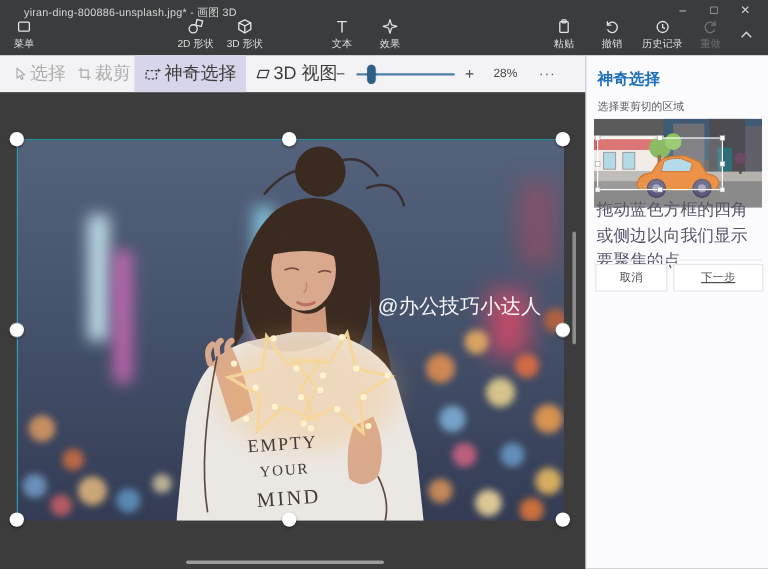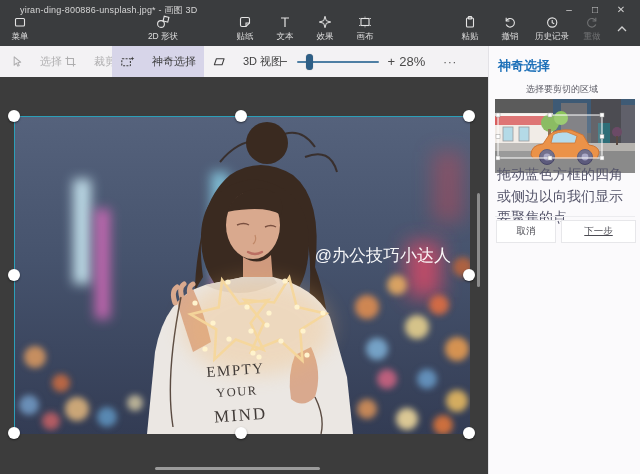--- a/index.html
+++ b/index.html
@@ -14,49 +14,49 @@
   .winbtn { width:26px; height:18px; display:flex; align-items:center; justify-content:center;
     color:#cfcfcf; font-size:10px; }
   .tb-item { position:absolute; top:15px; width:46px; text-align:center; color:#e3e3e3; cursor:default; }
   .tb-item svg { display:block; margin:0 auto; }
   .tb-label { display:block; font-size:8.5px; margin-top:2px; white-space:nowrap; color:#dedede; }
   .tb-item.disabled { opacity:.32;text-align:center; }
   .chev { position:absolute; top:22px; }
 
   
   .subbar { position:absolute; left:0; top:46px; width:488px; height:31px; background:#f3f2f4; }
-  .st-item { position:absolute; top:0; height:31px; display:flex; align-items:center; gap:17px;
-    padding:0 8px; font-size:11px; color:#3e3e3e; white-space:nowrap; }
+  .st-item { position:absolute; top:0; height:31px; display:flex; align-items:center; gap:2px;
+    padding:0 8px; font-size:15px; color:#3e3e3e; white-space:nowrap; }
   .st-item.disabled { opacity:.38; }
   .st-item.active { background:#d7d5e9; }
   .zoomwrap { position:absolute; top:0; height:31px; display:flex; align-items:center; color:#4a4a4a; }
   .ztrack { position:relative; width:82px; height:2px; background:#4e7fa4; border-radius:1px; margin:0 9px; }
   .zthumb { position:absolute; left:9px; top:-7px; width:7px; height:16px; border-radius:3.5px;
     background:#2e5f86; box-shadow:0 0 1px rgba(0,0,0,.4); }
   .zsign { font-size:13px; color:#4a4a4a; }
-  .zpct { font-size:13px; margin-left:4px; }
+  .zpct { font-size:10px; margin-left:16px; }
   .zmore { font-size:11px; letter-spacing:1px; margin-left:18px; color:#4a4a4a; }
 
   
   .canvas { position:absolute; left:0; top:77px; width:488px; height:397px; background:#3c3c3c; }
   .selrect { position:absolute; left:14px; top:39px; width:455px; height:317px;
     border:1px solid #2c9fb8; }
   .selrect svg { display:block; }
   .handle { position:absolute; width:12px; height:12px; border-radius:50%; background:#ffffff;
     box-shadow:0 1px 2px rgba(0,0,0,.5); transform:translate(-50%,-50%); }
   .hscroll { position:absolute; left:155px; top:390px; width:165px; height:3px;
     background:#9b9b9b; border-radius:2px; }
   .vscroll { position:absolute; left:477px; top:116px; width:3px; height:94px;
     background:#8c8c8c; border-radius:2px; }
 
   
   .panel { position:absolute; left:488px; top:46px; width:152px; height:428px;
     background:#fbfafc; border-left:1px solid #e3e2e6; }
   .p-title { position:absolute; left:9px; top:11px; font-size:13px; font-weight:bold; }
-  .p-sub { position:absolute; left:9px; top:37px; font-size:9px; color:#5c5c66;margin-left:28px; }
+  .p-sub { position:absolute; left:9px; top:37px; font-size:9px; color:#5c5c66; }
   .p-thumb { position:absolute; left:6px; top:53px; width:140px; height:74px; }
   .p-instr { position:absolute; left:8px; top:118px; width:138px; font-size:14px;
     line-height:1.55; color:#55556a; }
   .p-div { position:absolute; left:6px; top:170px; width:140px; height:1px; background:#ececef; }
   .p-btn { position:absolute; top:174px; height:23px; background:#ffffff; border:1px solid #e7e7ea;
     font-size:9.5px; color:#4a4a52; display:flex; align-items:center; justify-content:center;
     font-family:inherit; }
   .p-btn.cancel { left:7px; width:60px; }
   .p-btn.next { left:72px; width:75px;text-decoration:underline; }
 </style>
@@ -79,45 +79,38 @@
         </svg>
       <span class="tb-label">菜单</span>
     </div>
     <div class="tb-item" style="left:140px">
       <svg width="14" height="14" viewBox="0 0 14 14" fill="none" stroke="#e4e4e4" stroke-width="1.1">
           <circle cx="5" cy="9" r="3.4"></circle>
           <rect x="7.6" y="1.8" width="4.8" height="4.8" transform="rotate(14 10 4.2)"></rect>
         </svg>
       <span class="tb-label">2D 形状</span>
     </div>
-    <div class="tb-item" style="left:222px">
-      <svg width="14" height="14" viewBox="0 0 14 14" fill="none" stroke="#e4e4e4" stroke-width="1.1">
-          <path d="M2.5 4a1.5 1.5 0 0 1 1.5-1.5h6A1.5 1.5 0 0 1 11.5 4v4L8 11.5H4A1.5 1.5 0 0 1 2.5 10Z"></path>
-          <path d="M8 11.5 V8 h3.5"></path>
-        </svg>
-      <span class="tb-label">贴纸</span>
+    <div class="tb-item" style="left:181px">
+      <svg width="14" height="14" viewBox="0 0 14 14" fill="none" stroke="#e4e4e4" stroke-width="1.1">
+          <path d="M7 1.5 L12 4 V9.5 L7 12.5 L2 9.5 V4 Z" stroke-linejoin="round"></path>
+          <path d="M2 4 L7 6.5 L12 4 M7 6.5 V12.5"></path>
+        </svg>
+      <span class="tb-label">3D 形状</span>
     </div>
     <div class="tb-item" style="left:262px">
       <svg width="14" height="14" viewBox="0 0 14 14" fill="none" stroke="#e4e4e4" stroke-width="1.2">
           <path d="M3 3 H11 M7 3 V12"></path>
         </svg>
       <span class="tb-label">文本</span>
     </div>
     <div class="tb-item" style="left:302px">
       <svg width="14" height="14" viewBox="0 0 14 14" fill="none" stroke="#e4e4e4" stroke-width="1">
           <path d="M7 1.3 L8.3 5.7 12.7 7 8.3 8.3 7 12.7 5.7 8.3 1.3 7 5.7 5.7 Z" stroke-linejoin="round"></path>
         </svg>
       <span class="tb-label">效果</span>
-    </div>
-    <div class="tb-item" style="left:342px">
-      <svg width="14" height="14" viewBox="0 0 14 14" fill="none" stroke="#e4e4e4" stroke-width="1.1">
-          <rect x="3" y="3.5" width="8" height="7"></rect>
-          <path d="M1.2 3.5 H2 M12 3.5 h.8 M1.2 10.5 H2 M12 10.5 h.8 M7 1.7 v.8 M7 11.5 v.8"></path>
-        </svg>
-      <span class="tb-label">画布</span>
     </div>
     <div class="tb-item" style="left:447px">
       <svg width="14" height="14" viewBox="0 0 14 14" fill="none" stroke="#e4e4e4" stroke-width="1.1">
           <rect x="3.5" y="3" width="7" height="9" rx="1"></rect>
           <rect x="5.3" y="1.6" width="3.4" height="2.4" rx=".6"></rect>
         </svg>
       <span class="tb-label">粘贴</span>
     </div>
     <div class="tb-item" style="left:487px">
       <svg width="14" height="14" viewBox="0 0 14 14" fill="none" stroke="#e4e4e4" stroke-width="1.1">

